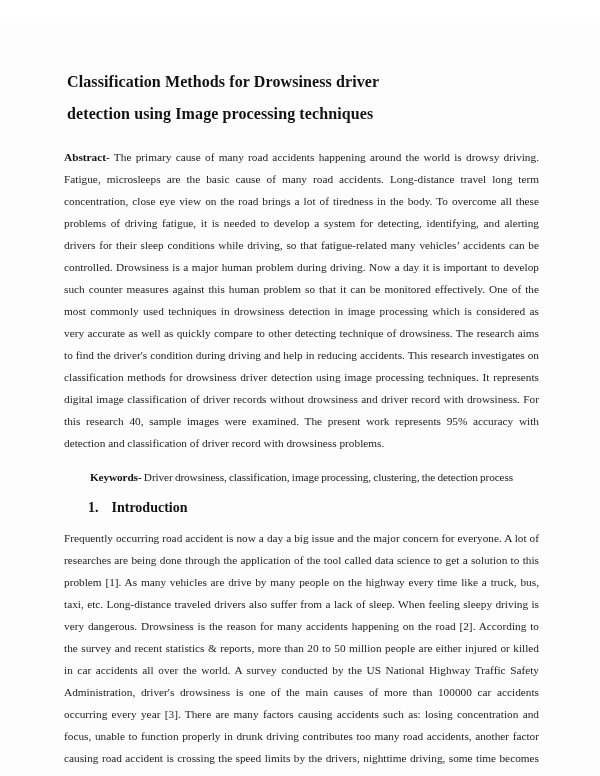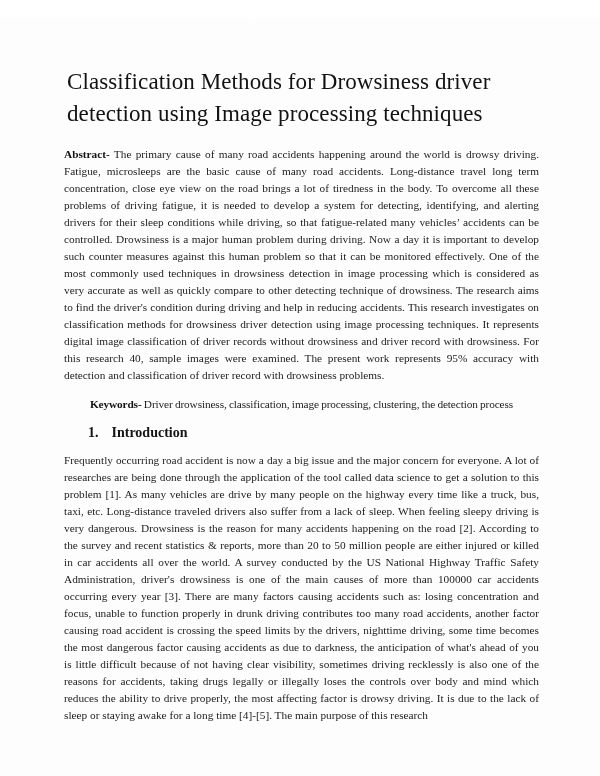--- a/index.html
+++ b/index.html
@@ -16,31 +16,31 @@
   }
   .page {
     box-sizing: border-box;
     width: 600px;
     height: 776px;
     padding: 66px 61px 0 64px;
     background: linear-gradient(180deg, #ffffff 0px, #ffffff 14px, #fdfdfd 22px, #fdfdfd 100%);
   }
   .paper-title {
     margin: 0 0 16px 3px;
-    font-size: 23px;
+    font-size: 16px;
     line-height: 32px;
-    font-weight: 400;
+    font-weight: 700;
     letter-spacing: 0.1px;
     color: #121212;
     white-space: pre-line;
   }
   .body-par {
     margin: 0 0 12px 0;
     font-size: 11.3px;
-    line-height: 17px;
+    line-height: 22px;
     text-align: justify;
     color: #1c1c1c;
   }
   .body-par .par-label {
     font-weight: 700;
     color: #141414;
   }
   .keywords-par {
     white-space: nowrap;
     letter-spacing: -0.12px;

